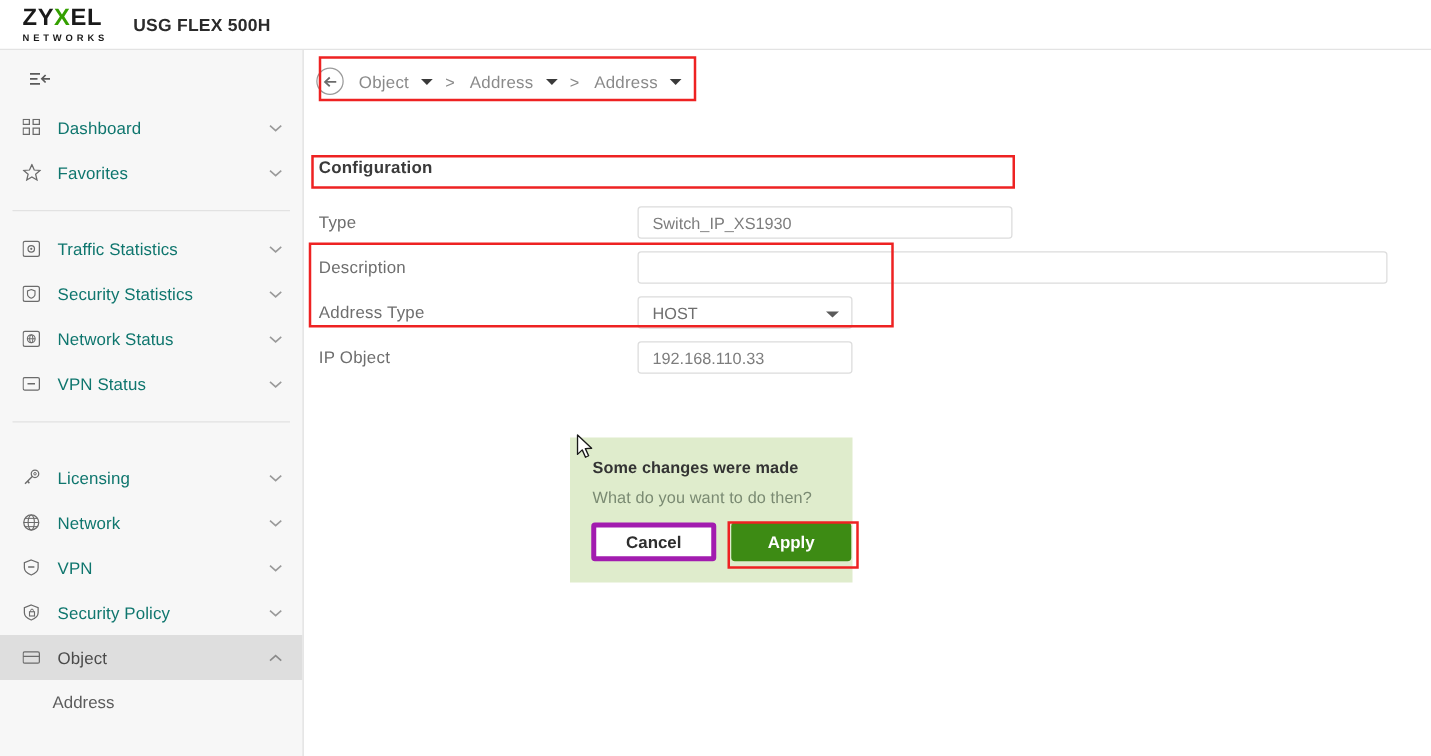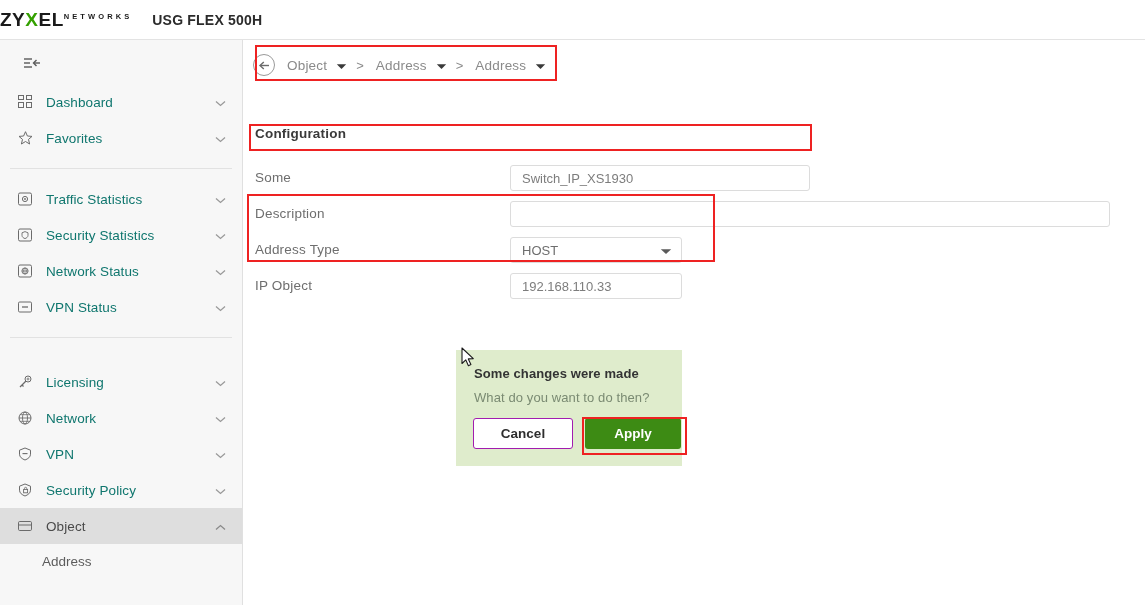--- a/index.html
+++ b/index.html
@@ -12,21 +12,21 @@
   }
 
   #app { position: relative; width: 1145px; height: 605px; background: #fff; }
 
   
   .header {
     position: absolute; left: 0; top: 0; width: 1145px; height: 40px;
     background: #ffffff; border-bottom: 1px solid #e3e3e3;
     display: flex; align-items: center;
   }
-  .logo-wrap { display: flex; flex-direction: row; line-height: 1; }
+  .logo-wrap { display: flex; flex-direction: column; margin-left: 18px; line-height: 1; }
   .logo-main {
     font-size: 19px; font-weight: bold; letter-spacing: 0.5px;
     color: #1a1a1a; font-family: "Liberation Sans", sans-serif;
   }
   .logo-main .x { color: #34a000; }
   .logo-sub {
     font-size: 7.5px; font-weight: bold; letter-spacing: 3.1px;
     color: #1a1a1a; margin-top: 3px;
   }
   .model-name {
@@ -121,21 +121,21 @@
   .confirm-title {
     position: absolute; left: 18px; top: 16px;
     font-size: 13px; font-weight: bold; color: #333333; letter-spacing: 0.1px;
   }
   .confirm-sub {
     position: absolute; left: 18px; top: 40px;
     font-size: 13px; color: #7a8a72; letter-spacing: 0.1px;
   }
   .btn-cancel {
     position: absolute; left: 17px; top: 68px; width: 100px; height: 31px;
-    background: #ffffff; border: 1px solid #a21caf; border-radius: 3px;
+    background: #ffffff; border: 4px solid #a21caf; border-radius: 3px;
     font-size: 13.5px; font-weight: bold; color: #2e2e2e; cursor: pointer;
     display: flex; align-items: center; justify-content: center;
     font-family: "Liberation Sans", sans-serif;
   }
   .btn-apply {
     position: absolute; left: 129px; top: 68px; width: 96px; height: 31px;
     background: #3d8b14; border: none; border-radius: 3px;
     font-size: 13.5px; font-weight: bold; color: #ffffff; cursor: pointer;
     display: flex; align-items: center; justify-content: center;
     font-family: "Liberation Sans", sans-serif;
@@ -387,21 +387,21 @@
       <span class="crumb">Address</span>
       <span class="crumb-caret">
         <svg width="11" height="7" viewBox="0 0 11 7">
             <path d="M0.8 1.2 L5.5 6 L10.2 1.2 Z" fill="#3a3a3a"></path>
           </svg>
       </span>
     </div>
 
     <div class="section-title">Configuration</div>
 
-    <div class="field-label" style="left:11px; top:130px;">Some</div>
+    <div class="field-label" style="left:11px; top:130px;">Type</div>
     <input class="txt-input" style="left: 266px; top: 125px; width: 300px;" type="text" value="Switch_IP_XS1930">
 
     <div class="field-label" style="left:11px; top:166px;">Description</div>
     <input class="txt-input" style="left: 266px; top: 161px; width: 600px;" type="text" value="">
 
     <div class="field-label" style="left:11px; top:202px;">Address Type</div>
     <div class="sel-input" style="left:266px; top:197px; width:172px;gap:24px;">
       <span>HOST</span>
       <span class="sel-caret">
         <svg width="12" height="7" viewBox="0 0 12 7">

